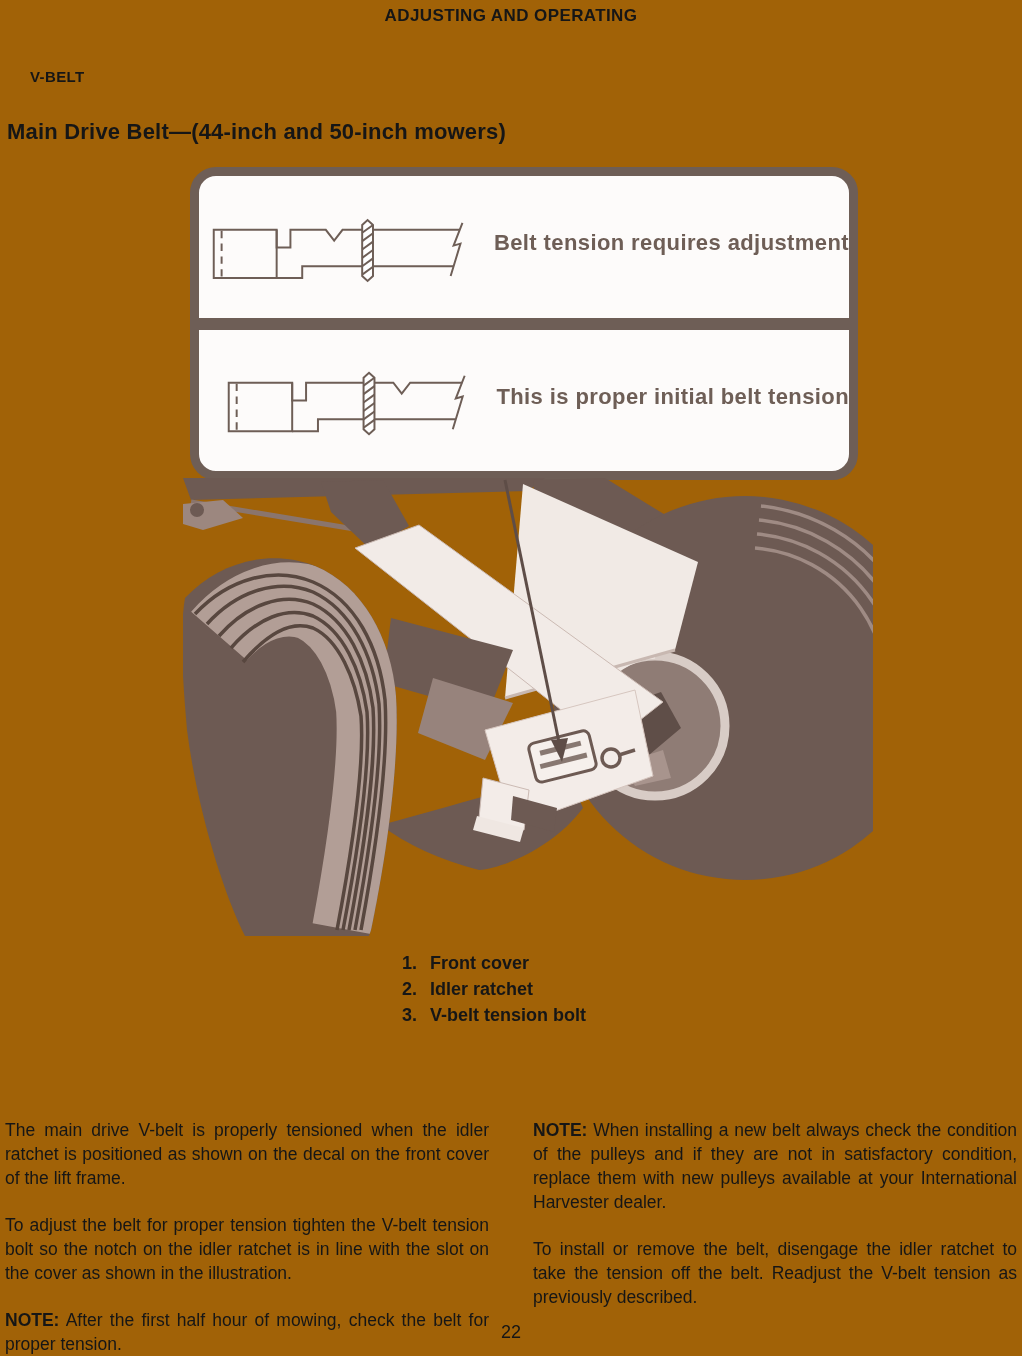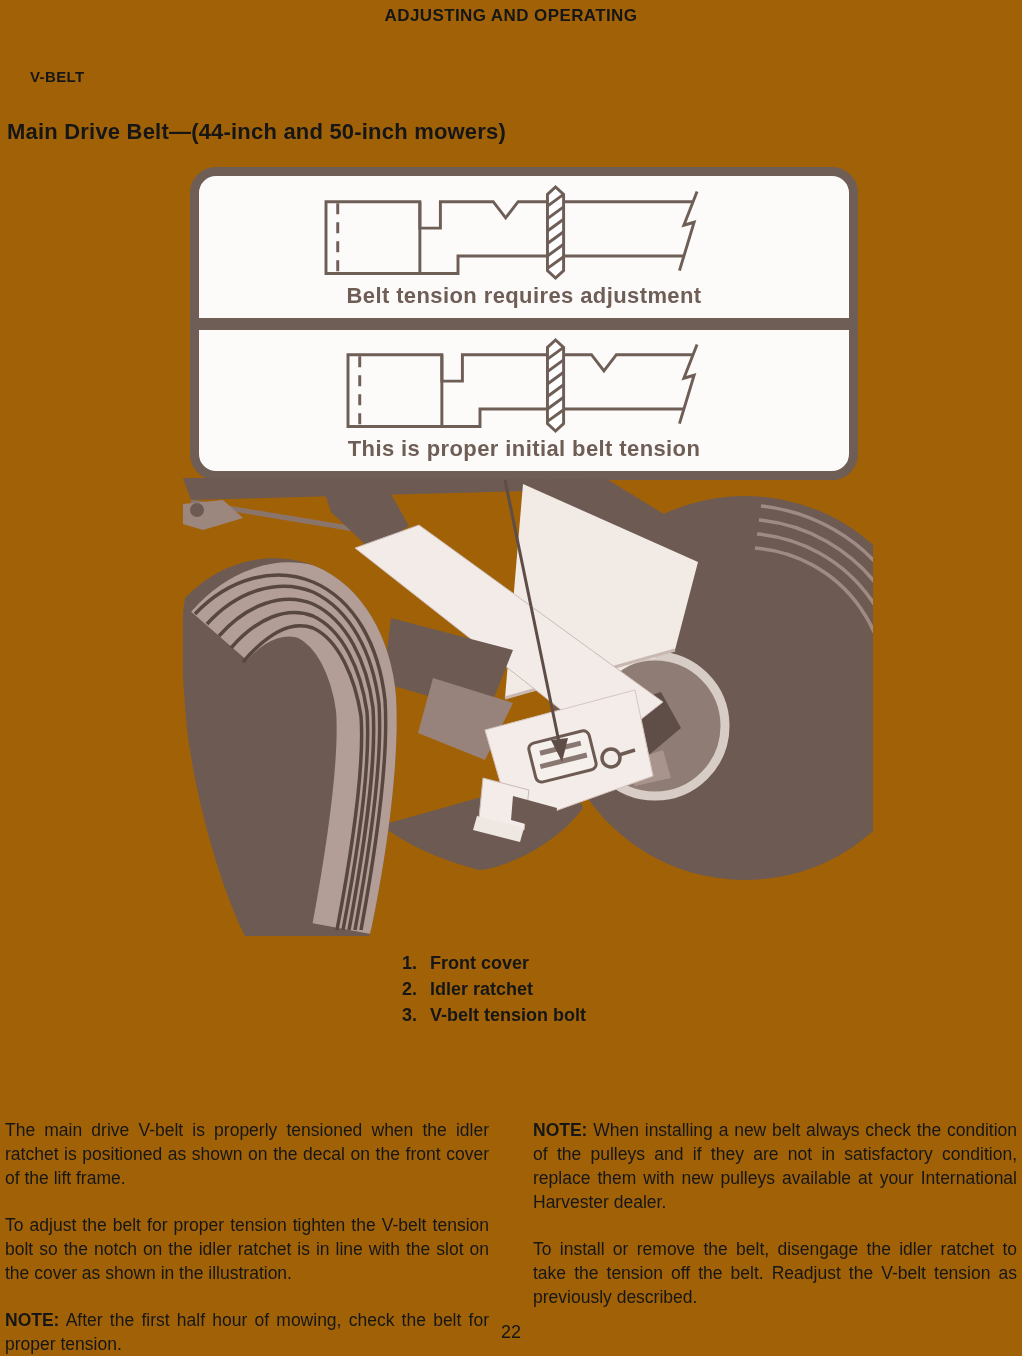--- a/index.html
+++ b/index.html
@@ -34,21 +34,21 @@
     left: 190px; top: 167px;
     width: 668px; height: 313px;
     box-sizing: border-box;
     border: 9px solid #6e5e56;
     border-radius: 26px;
     background: #fdfbfa;
     display: flex; flex-direction: column;
   }
   .decal-panel {
     flex: 1 1 0;
-    display: flex; flex-direction: column; align-items: center;
+    display: flex; flex-direction: row; align-items: center;
     justify-content: flex-end;
     overflow: hidden;
   }
   .decal-panel svg.ratchet { display: block; margin-top: 7px; }
   .decal-caption {
     color: #6e5e56;
     font-weight: 700;
     font-size: 22px;
     letter-spacing: 0.4px;
     margin: 2px 0 9px 0;

